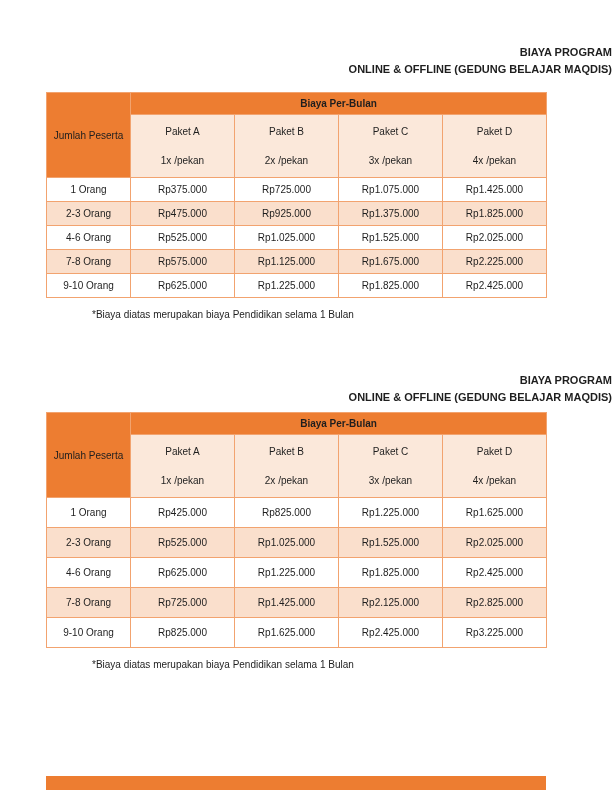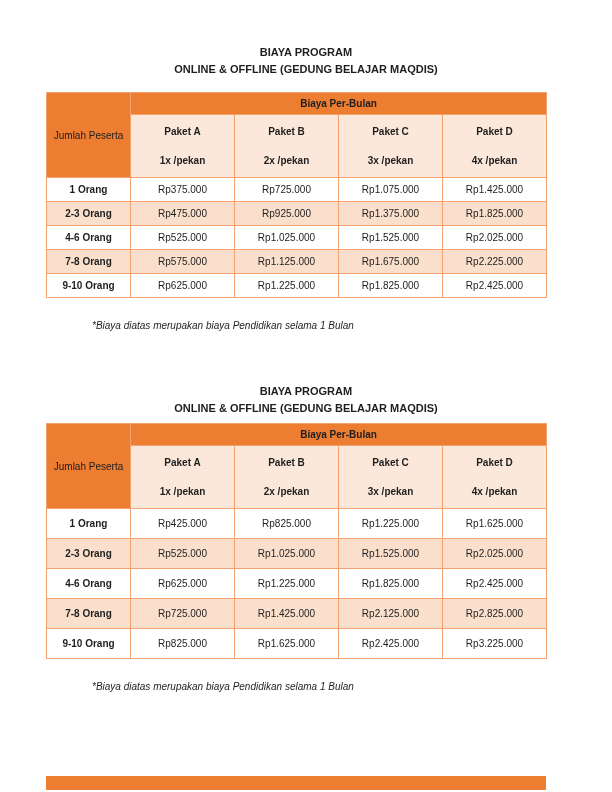--- a/index.html
+++ b/index.html
@@ -7,21 +7,21 @@
     position: relative;
     width: 612px;
     height: 792px;
     background: #ffffff;
     overflow: hidden;
     font-family: "Liberation Sans", sans-serif;
     color: #1e1e1e;
   }
   .section-title {
     margin: 0;
-    text-align: center;
+    text-align: right;
     font-size: 11px;
     font-weight: bold;
     line-height: 17px;
     color: #1e1e1e;
   }
   .section-title .tl { display: block; }
   .sec-1 .section-title { padding-top: 44px; margin-bottom: 14px; }
   .sec-2 .section-title { padding-top: 52px; margin-bottom: 6px; }
 
   table.price-table {
@@ -43,34 +43,33 @@
     background: var(--accent-orange, #ED7D31);
     font-weight: normal;
   }
   th.group-cell {
     background: var(--accent-orange, #ED7D31);
     font-weight: bold;
     height: 21px;
   }
   th.paket-cell {
     background: var(--paket-peach, #FBE8DA);
-    font-weight: bold;
+    font-weight: normal;
     height: 62px;
   }
   th.paket-cell .pname { display: block; margin-bottom: 18px; }
   th.paket-cell .pfreq { display: block; }
   tbody tr td { height: 23px; background: #ffffff; }
   .t2 tbody tr td { height: 29px; }
   tbody tr.banded td { background: var(--band-peach, #FADFCC); margin-left: 38px; }
-  td.row-label { font-weight: bold; }
+  td.row-label { font-weight: normal; }
 
   .footnote {
-    margin: 22px 0 0 92px;
+    margin: 11px 0 0 92px;
     font-size: 10px;
-    font-style: italic;
     color: #1e1e1e;
   }
   .bottom-bar {
     position: absolute;
     left: 46px;
     top: 776px;
     width: 500px;
     height: 14px;
     background: var(--accent-orange, #ED7D31);
   }

